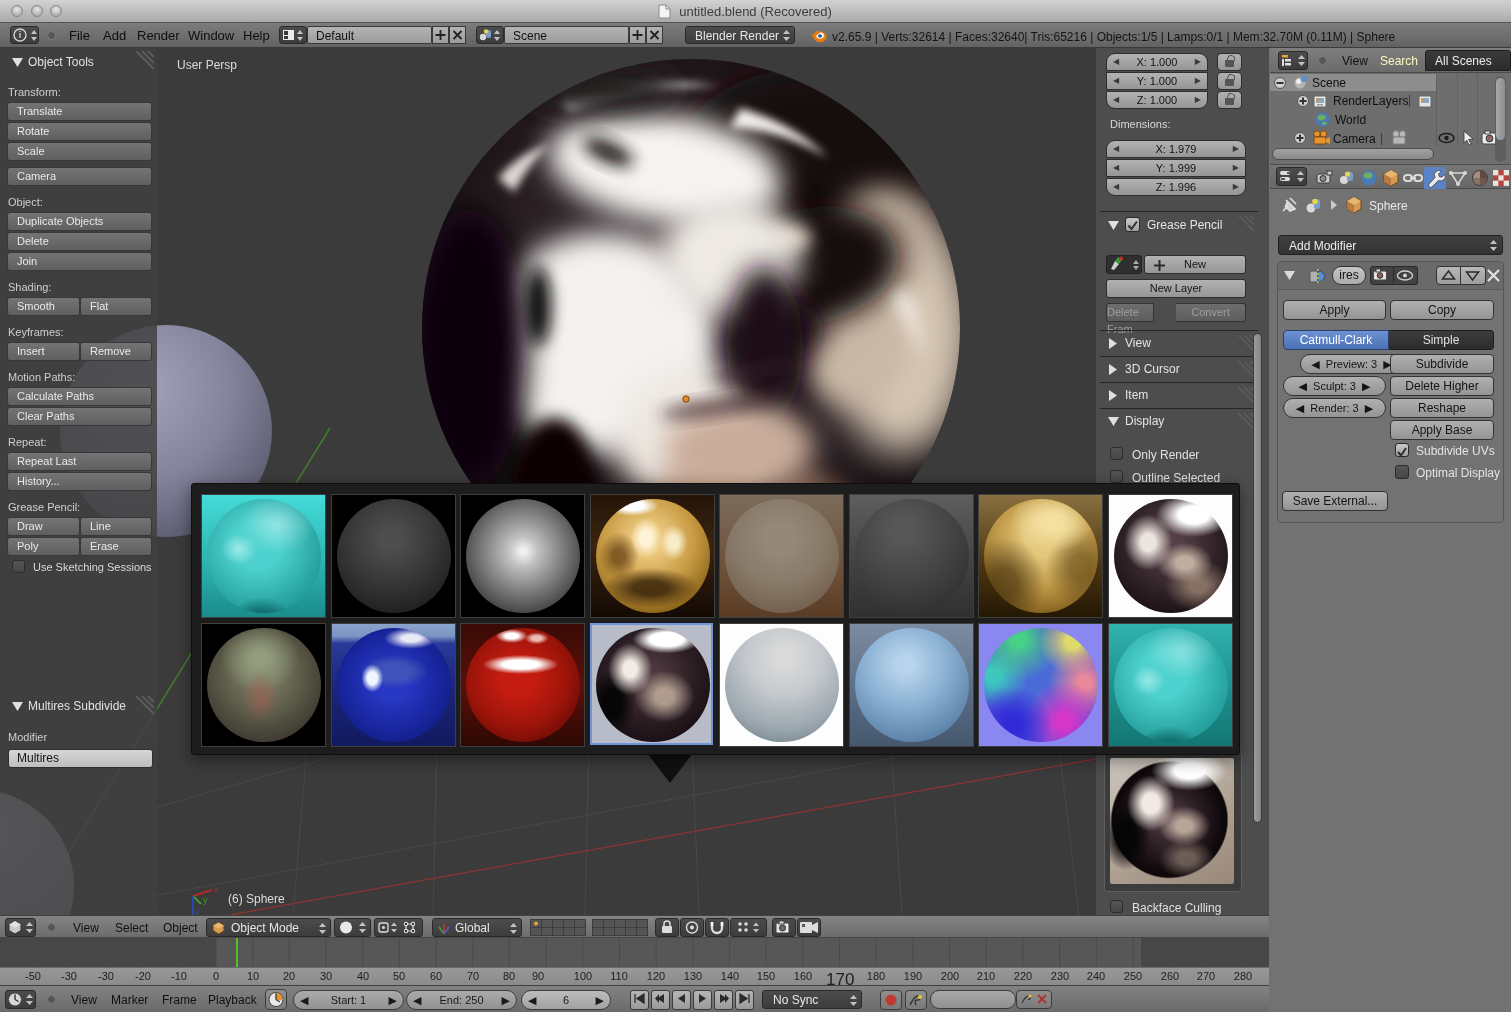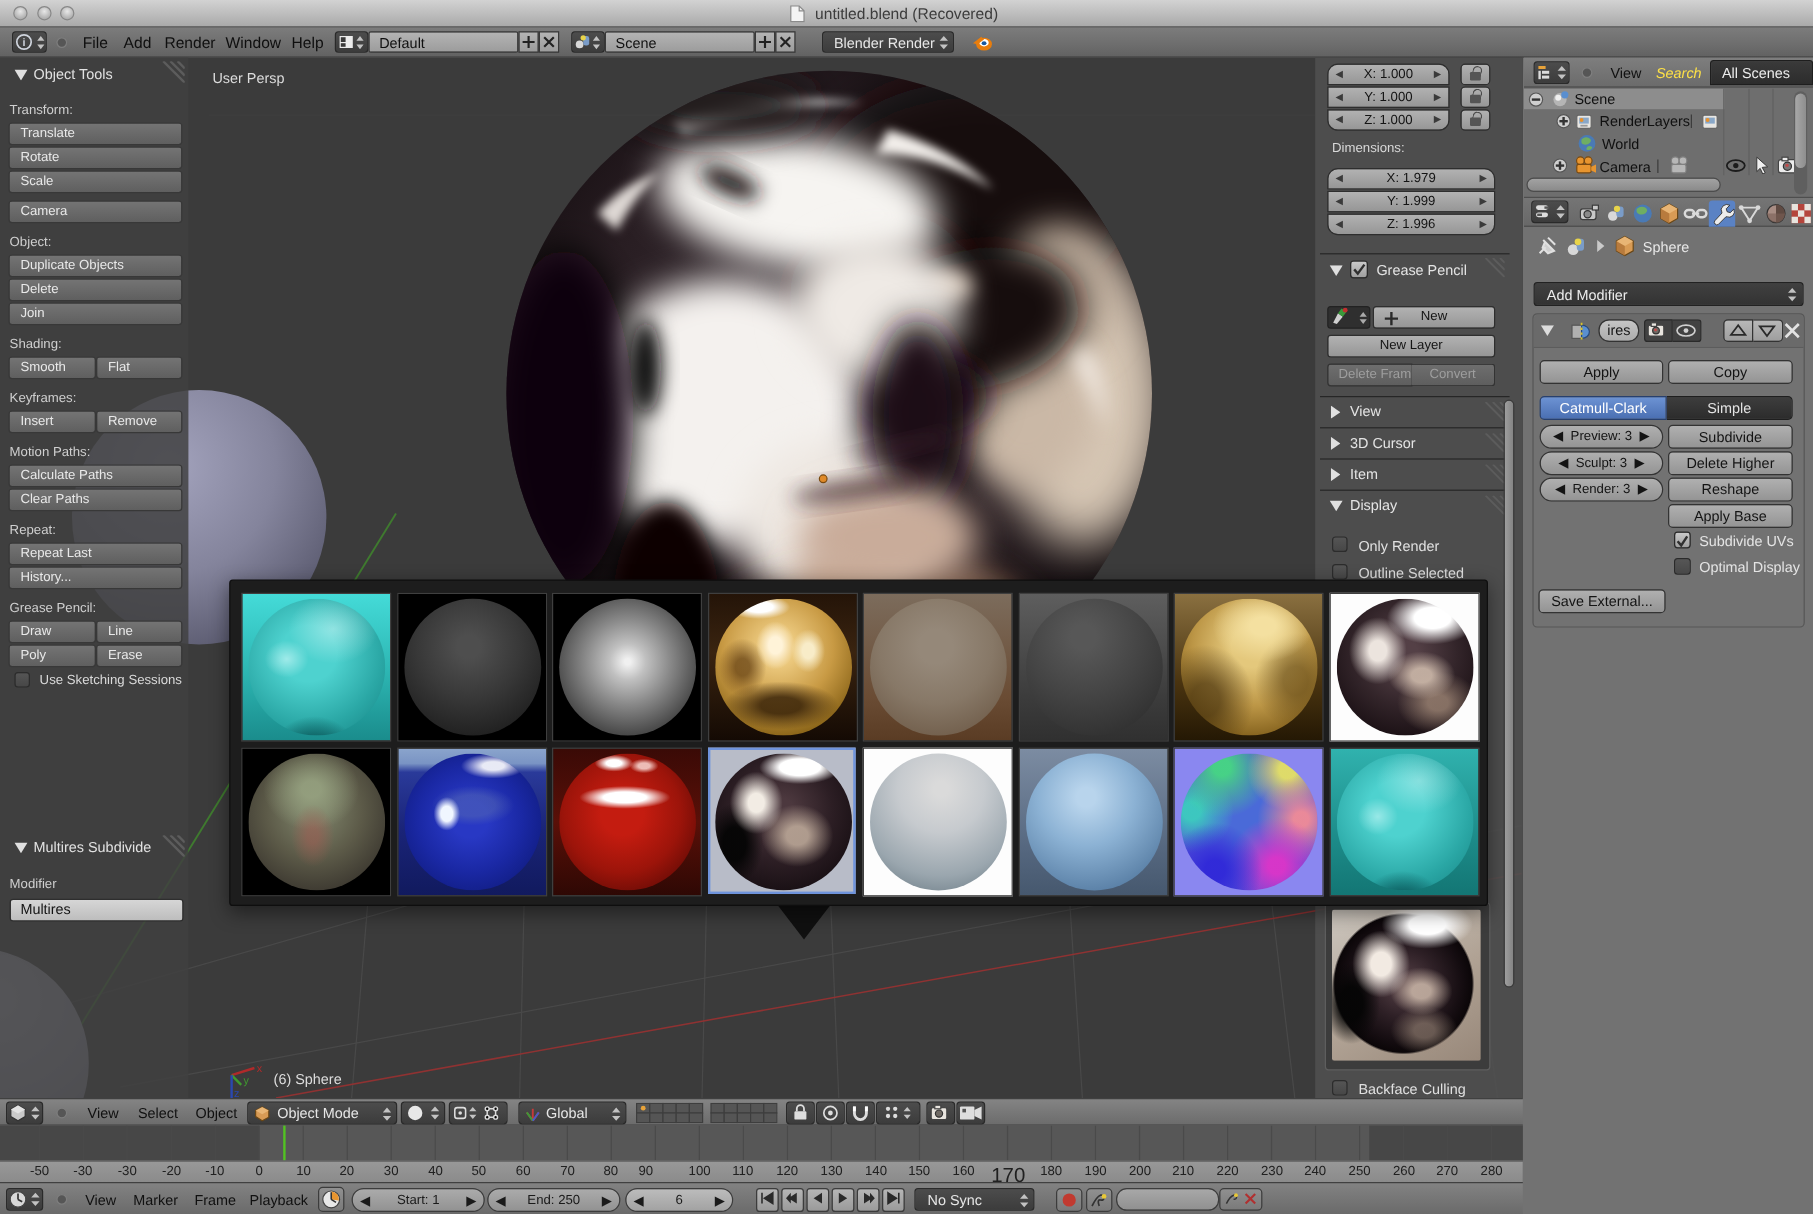--- a/index.html
+++ b/index.html
@@ -282,21 +282,21 @@
             <path d="M8 5 l4 3 3 -4 -4 -3 z" fill="#3a9a3a"></path>
             <circle cx="14" cy="2.5" r="2" fill="#c03030"></circle>
             <path d="M26 8 l3 -4 l3 4 z M26 10 l3 4 l3 -4 z" fill="#aaa"></path>
           </svg>
       </div>
       <div class="abs pill" style="left:48px;top:207px;width:102px;height:19px;line-height:17px;border-radius:3px;">
         <svg class="abs" style="left:8px;top:3px" width="13" height="13">
             <path d="M6.5 1 v11 M1 6.5 h11" stroke="#2a2a2a" stroke-width="2"></path>
           </svg>New</div>
       <div class="abs pill" style="left:10px;top:231px;width:140px;height:19px;line-height:17px;border-radius:3px;">New Layer</div>
-      <div class="abs" style="left:10px;top:255px;width:71px;height:19px;background:linear-gradient(#6e6e6e,#5e5e5e);border:1px solid #333;border-radius:3px 0 0 3px;color:#9e9e9e;font-size:11px;line-height:17px;text-align:right;">Delete Fram</div>
+      <div class="abs" style="left:10px;top:255px;width:48px;height:19px;background:linear-gradient(#6e6e6e,#5e5e5e);border:1px solid #333;border-radius:3px 0 0 3px;color:#9e9e9e;font-size:11px;line-height:17px;text-align:left;">Delete Fram</div>
       <div class="abs" style="left:80px;top:255px;width:70px;height:19px;background:linear-gradient(#6e6e6e,#5e5e5e);border:1px solid #333;border-left:none;border-radius:0 3px 3px 0;color:#9e9e9e;font-size:11px;line-height:17px;text-align:center;">Convert</div>
       <div class="abs" style="left:4px;top:282px;width:158px;height:1px;background:#262626;"></div>
       <svg class="abs" style="left:13px;top:290px" width="8" height="11">
           <path d="M0 0 v11 l8 -5.5 z" fill="#e0e0e0"></path>
         </svg>
       <div class="abs" style="left:29px;top:288px;color:#e4e4e4;font-size:12px;">View</div>
       <svg class="abs" style="left:138px;top:287px" width="20" height="16">
           <path d="M4 0 L20 16 M10 0 L20 10 M16 0 L20 4" stroke="#5c5c5c" stroke-width="1.6"></path>
         </svg>
       <div class="abs" style="left:4px;top:308px;width:158px;height:1px;background:#262626;"></div>
@@ -510,36 +510,37 @@
           <path d="M1 5 l3.5 -4 l3.5 4 z M1 8 l3.5 4 l3.5 -4 z" fill="#c2c2c2"></path>
         </svg>
     </div>
 
     <svg class="abs" style="left:810px;top:6px" width="17" height="14" viewBox="0 0 22 18">
       <ellipse cx="13" cy="10" rx="8.5" ry="7" fill="#e87d0d"></ellipse>
       <ellipse cx="13" cy="8.5" rx="5" ry="4" fill="#fff"></ellipse>
       <ellipse cx="13" cy="9" rx="2.6" ry="2.2" fill="#1858a0"></ellipse>
       <path d="M1 9 L10 2 l3 3 -7 5 z" fill="#e87d0d"></path>
     </svg>
+    <div class="abs" style="left:832px;top:7px;font-size:12px;color:#141414;">v2.65.9 | Verts:32614 | Faces:32640| Tris:65216 | Objects:1/5 | Lamps:0/1 | Mem:32.70M (0.11M) | Sphere</div>
   </div>
 
   <div id="outliner" class="abs">
     <div class="abs" style="left:0;top:0;width:241px;height:25px;background:linear-gradient(#7e7e7e,#6b6b6b);border-bottom:1px solid #4a4a4a;"></div>
     <div class="abs darkdrop" style="left:8px;top:3px;width:30px;height:19px;">
       <svg width="28" height="17">
           <rect x="3" y="3" width="6" height="2.5" fill="#e8a33a"></rect>
           <rect x="3" y="7" width="2" height="7" fill="#ddd"></rect>
           <rect x="6" y="7" width="6" height="2.5" fill="#ddd"></rect>
           <rect x="6" y="11" width="6" height="2.5" fill="#ddd"></rect>
           <path d="M19 7 l3.5 -4 l3.5 4 z M19 10 l3.5 4 l3.5 -4 z" fill="#c2c2c2"></path>
         </svg>
     </div>
     <div class="abs" style="left:48px;top:8px;width:9px;height:9px;border-radius:50%;background:#565656;border:1px solid #7e7e7e;"></div>
     <div class="abs" style="left:72px;top:6px;font-size:12px;color:#101010;">View</div>
-    <div class="abs" style="left:110px;top:6px;font-size:12px;color:#fde047;font-style:italic;">Search</div>
+    <div class="abs" style="left:110px;top:6px;font-size:12px;color:#fef9c3;">Search</div>
     <div class="abs" style="left:155px;top:2px;width:86px;height:21px;background:linear-gradient(#3a3a3a,#2c2c2c);border:1px solid #1e1e1e;border-radius:3px 3px 0 0;color:#ececec;font-size:12px;padding:3px 0 0 9px;">All Scenes</div>
 
     <div class="abs" style="left:0;top:26px;width:167px;height:17px;background:#8d8d8d;"></div>
     <svg class="abs" style="left:3px;top:28px" width="14" height="14">
         <circle cx="7" cy="7" r="5.5" fill="#cfcfcf" stroke="#555"></circle>
         <rect x="3.5" y="6" width="7" height="2" fill="#333"></rect>
       </svg>
     <svg class="abs" style="left:22px;top:26px" width="17" height="17">
         <circle cx="8" cy="9" r="5.5" fill="#b5b5b5"></circle>
         <circle cx="6.5" cy="7.5" r="2.5" fill="#f0f0f0"></circle>
@@ -730,21 +731,21 @@
         </svg>
     </div>
     <svg class="abs" style="left:216px;top:103px" width="15" height="15">
         <path d="M2 2 L13 13 M13 2 L2 13" stroke="#e2e2e2" stroke-width="2.2"></path>
       </svg>
 
     <div class="abs pbtn" style="left:13px;top:135px;width:103px;">Apply</div>
     <div class="abs pbtn" style="left:120px;top:135px;width:104px;">Copy</div>
     <div class="abs" style="left:13px;top:165px;width:106px;height:20px;background:linear-gradient(#6d93d4,#4a6fb2);border:1px solid #28406e;border-radius:4px 0 0 4px;color:#fff;font-size:12px;text-align:center;line-height:18px;">Catmull-Clark</div>
     <div class="abs" style="left:119px;top:165px;width:105px;height:20px;background:linear-gradient(#3d3d3d,#2c2c2c);border:1px solid #1e1e1e;border-left:none;border-radius:0 4px 4px 0;color:#e2e2e2;font-size:12px;text-align:center;line-height:18px;">Simple</div>
-    <div class="abs pill2" style="left:13px;top:189px;">◀&nbsp;&nbsp;Preview: 3&nbsp;&nbsp;▶</div>
+    <div class="abs pill2" style="left:30px;top:189px;">◀&nbsp;&nbsp;Preview: 3&nbsp;&nbsp;▶</div>
     <div class="abs pbtn" style="left:120px;top:189px;width:104px;">Subdivide</div>
     <div class="abs pill2" style="left:13px;top:211px;">◀&nbsp;&nbsp;Sculpt: 3&nbsp;&nbsp;▶</div>
     <div class="abs pbtn" style="left:120px;top:211px;width:104px;">Delete Higher</div>
     <div class="abs pill2" style="left:13px;top:233px;">◀&nbsp;&nbsp;Render: 3&nbsp;&nbsp;▶</div>
     <div class="abs pbtn" style="left:120px;top:233px;width:104px;">Reshape</div>
     <div class="abs pbtn" style="left:120px;top:255px;width:104px;">Apply Base</div>
     <div class="abs" style="left:125px;top:278px;width:14px;height:14px;background:linear-gradient(#cacaca,#9f9f9f);border:1px solid #2a2a2a;border-radius:3px;">
       <svg width="12" height="12">
           <path d="M2 6 l3 3.5 L10 2" stroke="#303030" stroke-width="2" fill="none"></path>
         </svg></div>

